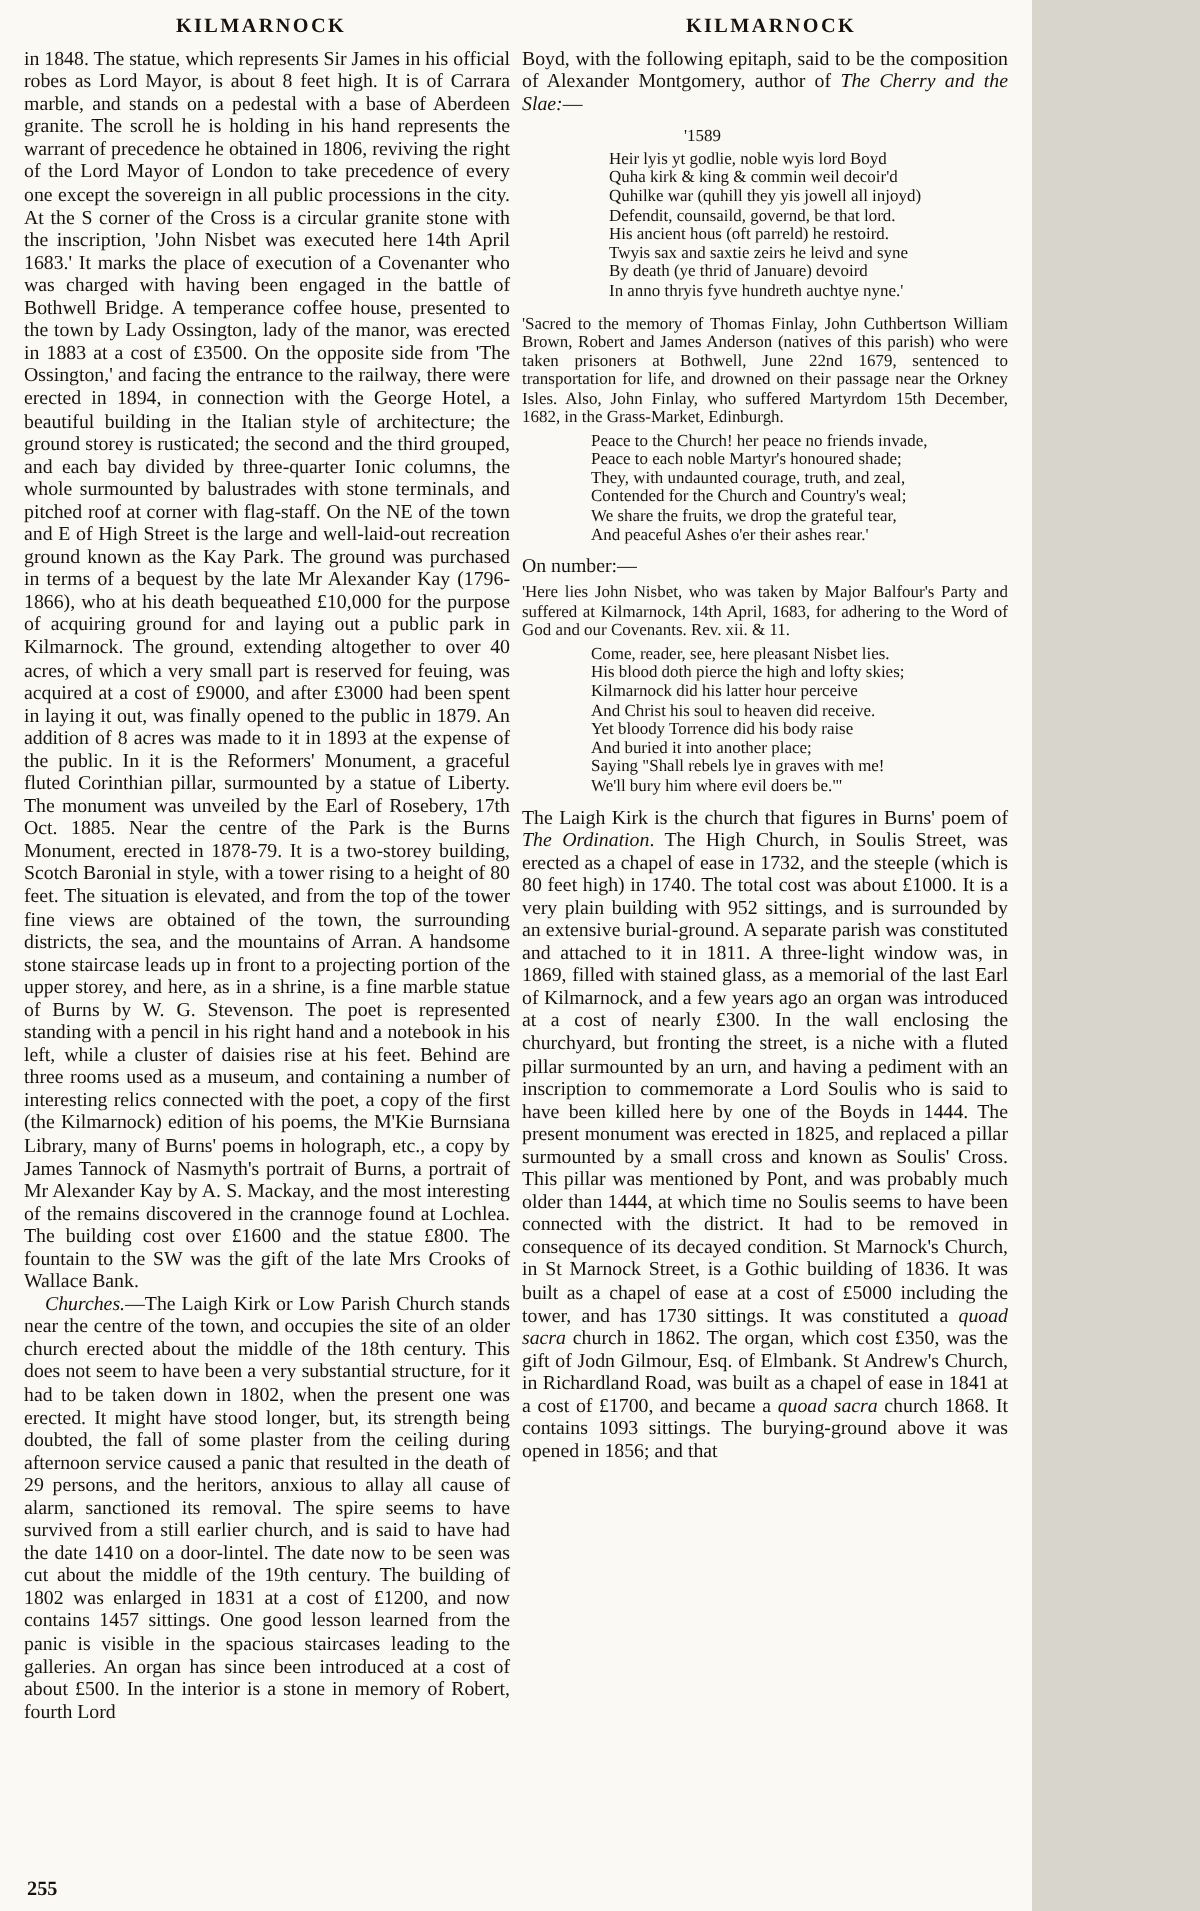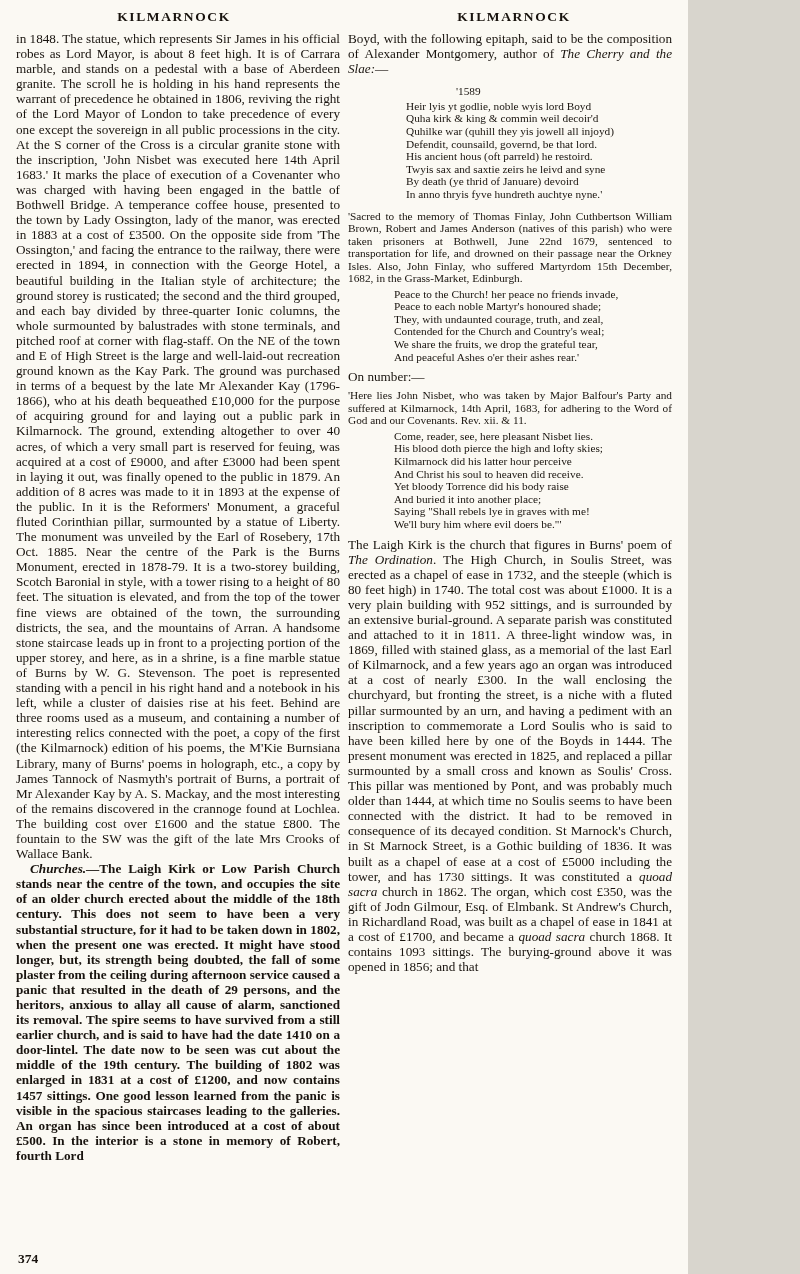--- a/index.html
+++ b/index.html
@@ -23,21 +23,21 @@
     font-weight: bold; font-size: 13.5px; letter-spacing: 1.6px;
   }
   .columns { display: flex; gap: 8px; }
   .col { flex: 1; min-width: 0; }
 
   .body-text {
     margin: 0;
     font-size: 13.2px; line-height: 15.1px;
     text-align: justify;
   }
-  .indent { text-indent: 14px; font-weight: bold; }
+  .indent { text-indent: 14px; }
   .italic { font-style: italic; }
 
   .small-text {
     margin: 5px 0 2px 0;
     font-size: 11.3px; line-height: 12.5px;
     text-align: justify;
   }
   .poem-lines {
     white-space: pre-line;
     font-size: 11.3px; line-height: 12.6px;
@@ -108,15 +108,15 @@
 Yet bloody Torrence did his body raise
 And buried it into another place;
 Saying "Shall rebels lye in graves with me!
 We'll bury him where evil doers be."'</div>
 
       <p class="body-text laigh-para"><span>The Laigh Kirk is the church that figures in Burns' poem of </span><span class="italic">The Ordination</span><span>.  The High Church, in Soulis Street, was erected as a chapel of ease in 1732, and the steeple (which is 80 feet high) in 1740.  The total cost was about £1000.  It is a very plain building with 952 sittings, and is surrounded by an extensive burial-ground.  A separate parish was constituted and attached to it in 1811.  A three-light window was, in 1869, filled with stained glass, as a memorial of the last Earl of Kilmarnock, and a few years ago an organ was introduced at a cost of nearly £300.  In the wall enclosing the churchyard, but fronting the street, is a niche with a fluted pillar surmounted by an urn, and having a pediment with an inscription to commemorate a Lord Soulis who is said to have been killed here by one of the Boyds in 1444.  The present monument was erected in 1825, and replaced a pillar surmounted by a small cross and known as Soulis' Cross.  This pillar was mentioned by Pont, and was probably much older than 1444, at which time no Soulis seems to have been connected with the district.  It had to be removed in consequence of its decayed condition.  St Marnock's Church, in St Marnock Street, is a Gothic building of 1836.  It was built as a chapel of ease at a cost of £5000 including the tower, and has 1730 sittings.  It was constituted a </span><span class="italic">quoad sacra</span><span> church in 1862.  The organ, which cost £350, was the gift of Jodn Gilmour, Esq. of Elmbank.  St Andrew's Church, in Richardland Road, was built as a chapel of ease in 1841 at a cost of £1700, and became a </span><span class="italic">quoad sacra</span><span> church 1868.  It contains 1093 sittings.  The burying-ground above it was opened in 1856; and that</span></p>
     </div>
 
   </div>
 
-  <div class="page-number">374</div>
+  <div class="page-number">255</div>
 
 </div>
 
 </body></html>

